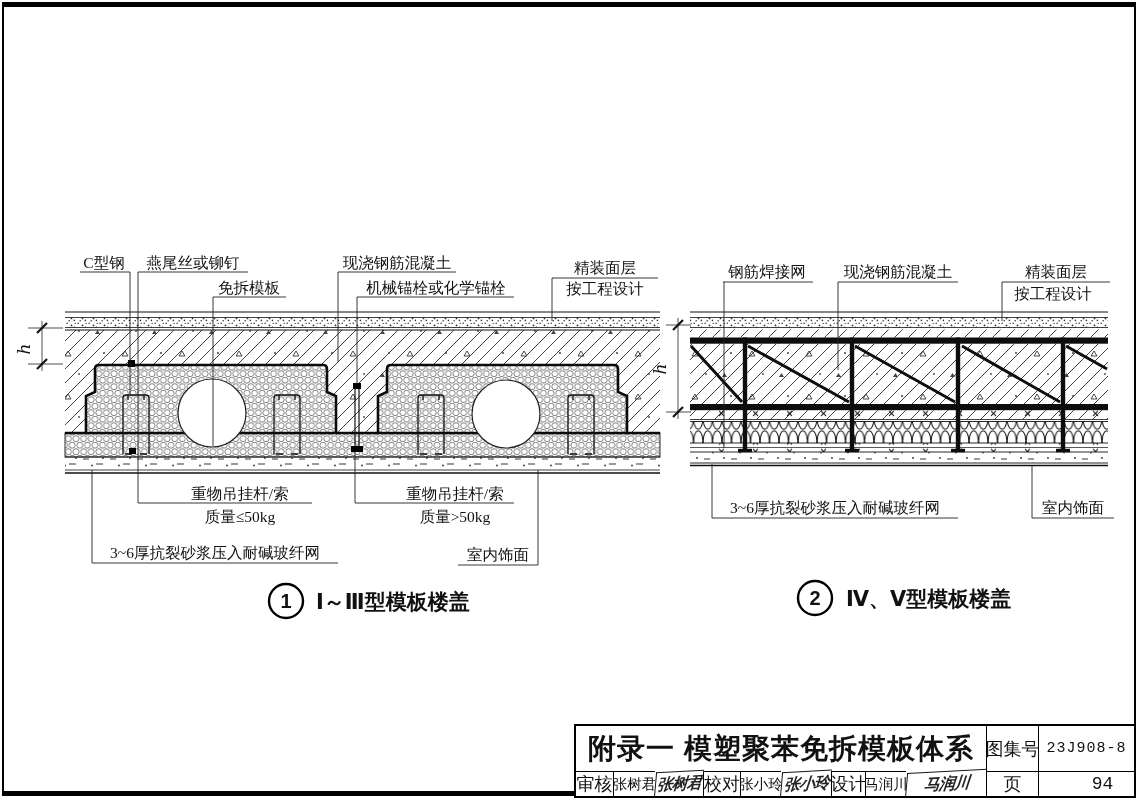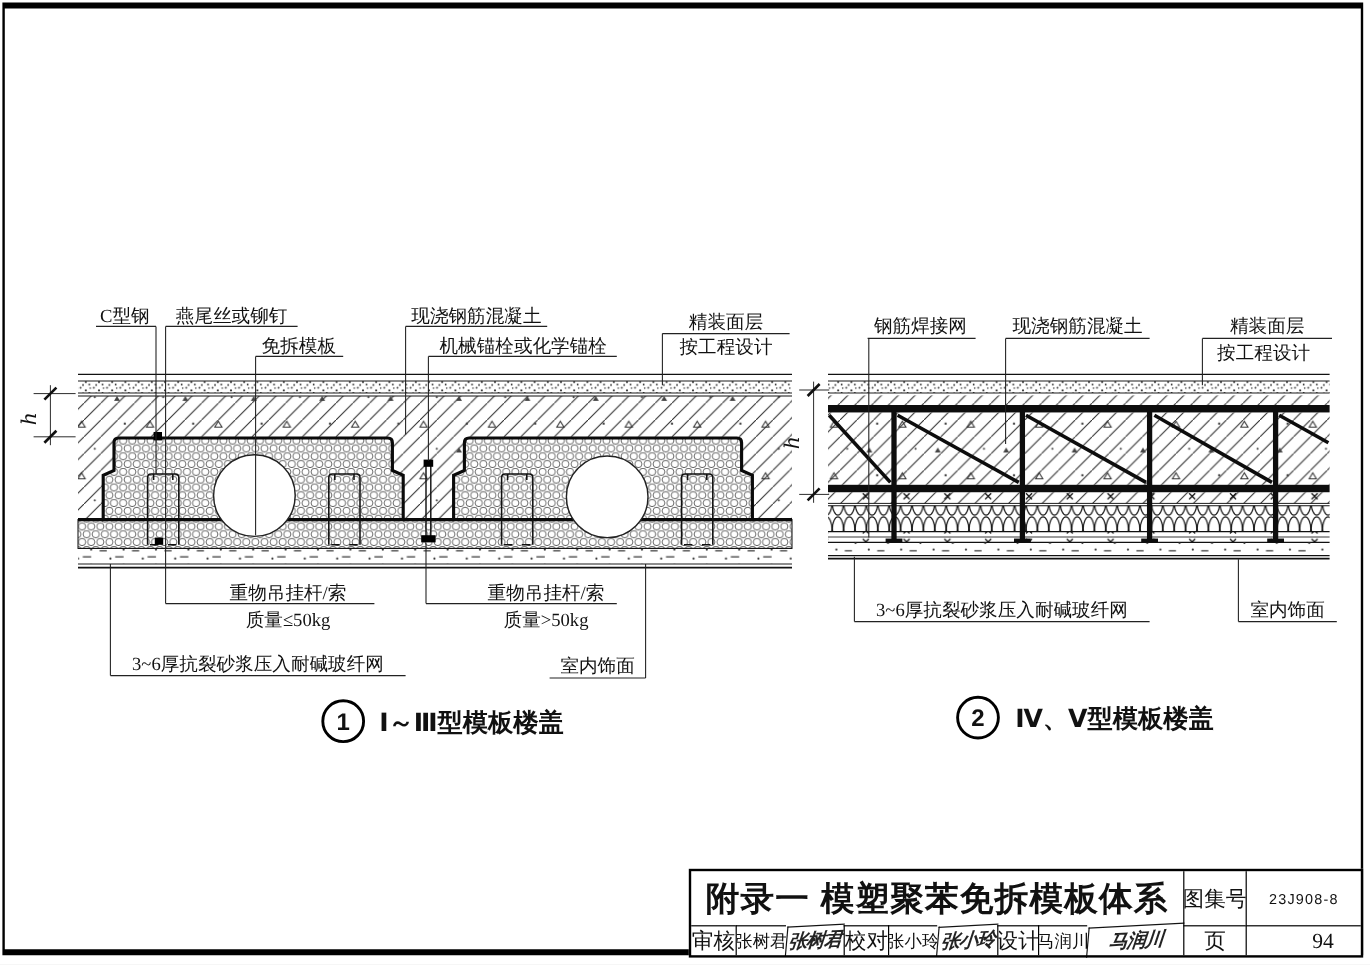--- a/index.html
+++ b/index.html
@@ -19,22 +19,22 @@
           border:2px solid #000;display:grid;background:#fff;
           grid-template-rows:45px 1fr;
           grid-template-columns:37px 42px 48px 37px 41px 50px 34px 41px 80px 52px 1fr;}
   #tblock div{display:flex;align-items:center;justify-content:center;box-sizing:border-box;
               border-left:1.5px solid #000;border-top:1.5px solid #000;overflow:hidden;white-space:nowrap;}
   #tblock .r1{border-top:none;}
   #tblock .c1{border-left:none;}
   .t-title{grid-column:1/10;font-size:28px;font-weight:bold;letter-spacing:1px;}
   .t-small{font-size:18px;}
   .t-name{font-size:14.5px;font-family:"Liberation Serif","DejaVu Serif",serif;}
-  .t-atlas{font-size:12px;font-family:Liberation Sans, sans-serif;letter-spacing:1px;}
-  .t-page{font-size:18px;font-family:Liberation Serif, serif;padding-left:32px;}
+  .t-atlas{font-size:15px;font-family:Liberation Mono, monospace;letter-spacing:1px;}
+  .t-page{font-size:18px;font-family:Liberation Mono, monospace;padding-left:32px;}
   .t-sig{font-size:16px;font-weight:bold;font-style:italic;
          font-family:"Liberation Serif","DejaVu Serif",serif;
          transform:rotate(-3deg) skewX(-8deg);letter-spacing:-1px;opacity:.92;}
 </style>
 </head>
 <body>
 
 <div id="page">
   <div id="frame"></div>
 

